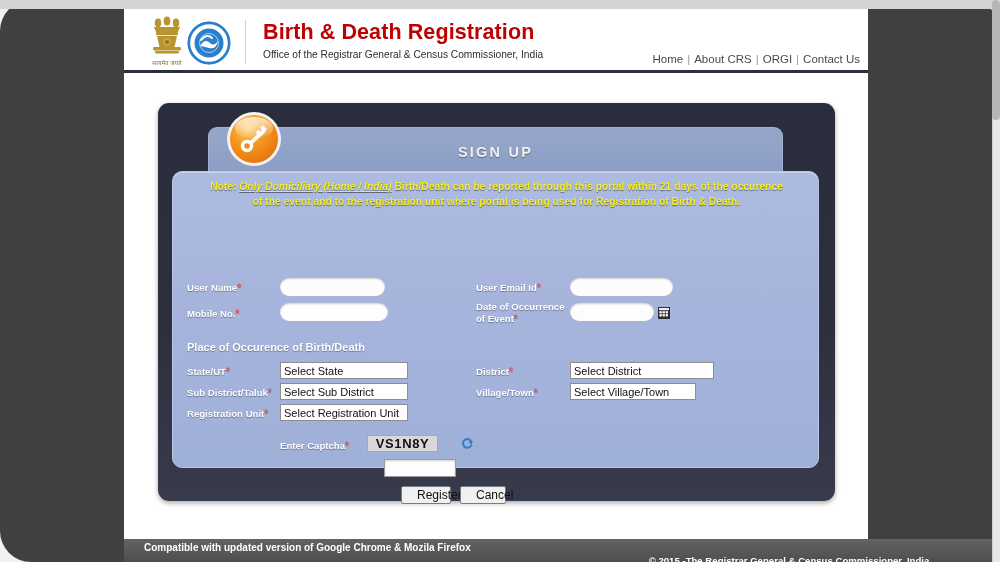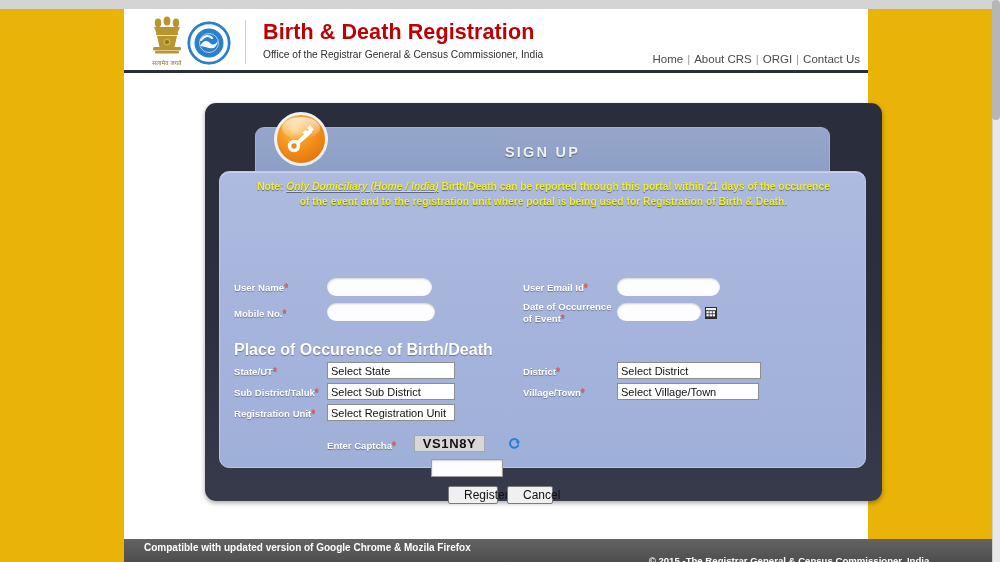--- a/index.html
+++ b/index.html
@@ -4,21 +4,21 @@
 <style>
   * { box-sizing: border-box; }
   html, body {
     margin: 0; padding: 0;
     width: 1000px; height: 562px;
     overflow: hidden;
     font-family: "Liberation Sans", sans-serif;
   }
   body { background: #f1f1f1; }
 
-  .viewport { position: relative; width: 1000px; height: 562px; background: #eab308; }
+  .viewport { position: relative; width: 1000px; height: 562px; background: #404040; border-radius: 31px; }
 
   
   .top-strip { position: absolute; left: 0; top: 0; width: 1000px; height: 9px; background: #d4d4d4; }
   .scrollbar { position: absolute; right: 0; top: 0; width: 8px; height: 562px; background: #e8e8e8; border-left: 1px solid #cfcfcf; }
   .scroll-thumb { position: absolute; right: 0; top: 0; width: 8px; height: 120px; background: #b6b6b6; border-radius: 4px; }
 
   
   .page { position: absolute; left: 124px; top: 9px; width: 744px; height: 530px; background: #ffffff; }
 
   
@@ -35,21 +35,20 @@
   .topnav a { color: #4a4a4a; text-decoration: none; margin-top: 48px; }
   .topnav .sep { color: #9a9a9a; margin: 0 4px; }
   .hdr-rule { position: absolute; left: 124px; top: 70px; width: 744px; height: 3px; background: #2b2f3d; }
 
   
   .outer-panel {
     position: absolute; left: 158px; top: 103px; width: 677px; height: 398px;
     border-radius: 11px;
     background: linear-gradient(180deg, #2a2d3c 0%, #2c2f3e 55%, #383b4c 100%);
     box-shadow: 0 2px 5px rgba(0,0,0,.35);
-    margin-left: 47px;
   }
   
   .signup-panel {
     position: absolute; left: 50px; top: 24px; width: 575px; height: 50px;
     border-radius: 9px 9px 0 0;
     background: linear-gradient(180deg, #9fb0d6 0%, #93a6cf 100%);
     border: 1px solid #aebbdc; border-bottom: none;
     opacity: .93;
   }
   .signup-title {
@@ -88,21 +87,21 @@
     font-family: "Liberation Sans", sans-serif; font-size: 11px; padding: 0 8px; color: #222;
   }
   .sel {
     position: absolute; height: 17px; background: #ffffff;
     border: 1px solid #8e8e8e; font-family: "Liberation Sans", sans-serif;
     font-size: 11px; color: #111; padding-left: 3px; border-radius: 0;
     appearance: none; -webkit-appearance: none;
   }
   .sel-wrap { position: absolute; }
   .section-head {
-    position: absolute; font-size: 16px; font-weight: bold; color: #ffffff;
+    position: absolute; font-size: 11px; font-weight: bold; color: #ffffff;
     text-shadow: 0 1px 1px rgba(0,0,0,.35);
   }
   .cal-icon { position: absolute; width: 12px; height: 12px; cursor: pointer; }
 
   .captcha-box {
     position: absolute; width: 71px; height: 17px;
     background: #d8d8d8; border: 1px solid #a8a8a8;
     font-size: 13px; font-weight: bold; color: #111; letter-spacing: .6px;
     text-align: center; line-height: 16px; font-family: "Liberation Sans", sans-serif;
   }
@@ -292,21 +291,21 @@
       <div class="sel-wrap" style="left:397px; top:190px; width:126px; height:17px;">
         <select class="sel" style="left:0; top:0; width:144px;">
           <option>Select District</option>
         </select>
       </div>
 
       <div class="lbl" style="left:303px; top:215px;">
         <span>Village/Town</span><span class="req">*</span>
       </div>
       <div class="sel-wrap" style="left:397px; top:211px; width:126px; height:17px;">
-        <select class="sel" style="left:0; top:0; width:142px;">
+        <select class="sel" style="left:0; top:0; width:126px;">
           <option>Select Village/Town</option>
         </select>
       </div>
 
       <div class="lbl" style="left:107px; top:268px;">
         <span>Enter Captcha</span><span class="req">*</span>
       </div>
       <div class="captcha-box" style="left:194px; top:263px;">VS1N8Y</div>
       <div class="refresh-icon" style="left:288px; top:264px;">
         <svg width="13" height="13" viewBox="0 0 13 13">

